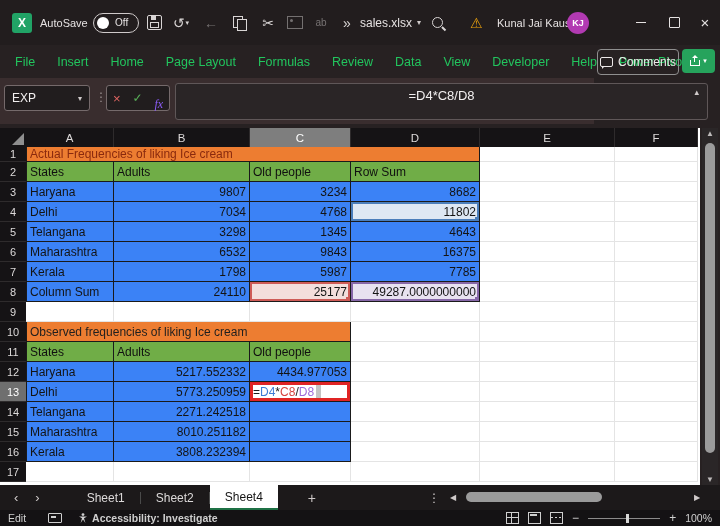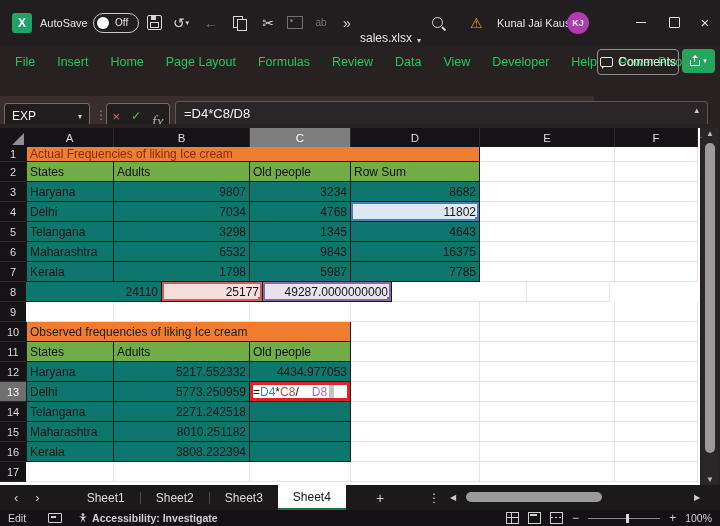--- a/index.html
+++ b/index.html
@@ -52,30 +52,30 @@
      clip-path:polygon(0 0,100% 0,0 100%);}
   .share-btn{position:absolute;left:682px;top:4px;width:33px;height:24px;background:#26a35c;border-radius:4px;
      display:flex;align-items:center;justify-content:center;gap:3px;}
   .shareicon{width:10px;height:9px;position:relative;}
   .shareicon .box{position:absolute;bottom:0;left:0;width:8px;height:5px;border:1.3px solid #fff;border-top:none;}
   .shareicon .arr{position:absolute;top:-1px;left:3.5px;width:1.5px;height:6px;background:#fff;}
   .shareicon .arrh{position:absolute;top:-2px;left:1.5px;width:0;height:0;
      border-left:3px solid transparent;border-right:3px solid transparent;border-bottom:3px solid #fff;}
   .share-chev{color:#fff;font-size:7px;}
   
-  .fstrip{position:absolute;top:96px;left:0;width:594px;height:46px;background:#392d2e;}
+  .fstrip{position:absolute;top:78px;left:0;width:594px;height:46px;background:#392d2e;text-align:center;}
   .namebox{position:absolute;left:4px;top:7px;width:86px;height:26px;background:#211d1e;border:1px solid #756a6b;
      border-radius:3px;color:#f2efef;font-size:12px;display:flex;align-items:center;padding:0 7px;box-sizing:border-box;}
   .namebox .chev{margin-left:auto;font-size:8px;color:#cfcaca;}
   .vdots{position:absolute;left:95px;top:12px;color:#9b9393;font-size:12px;}
   .fbtns{position:absolute;left:106px;top:7px;width:64px;height:26px;background:#211d1e;border:1px solid #756a6b;
      border-radius:3px;display:flex;align-items:center;justify-content:space-around;box-sizing:border-box;}
   .fx-cancel{color:#e06562;font-size:13px;}
   .fx-enter{color:#58b058;font-size:12px;}
-  .fx-fn{color:#a3a3a3;font-size:16px;font-style:italic;font-family:"Liberation Serif",serif;margin-top:12px;}
+  .fx-fn{color:#8b5cf6;font-size:12px;font-style:italic;font-family:"Liberation Serif",serif;margin-top:12px;}
   .fbox{position:absolute;left:175px;top:5px;width:533px;height:37px;background:#2a2526;border:1px solid #5f5758;
      border-radius:3px;box-sizing:border-box;color:#f2efef;font-size:13px;padding:4px 8px;}
   .fbox .collapse{position:absolute;right:8px;top:3px;color:#cfcaca;font-size:9px;}
   .gapstrip{position:absolute;top:124px;left:0;width:720px;height:4px;background:#272122;}
   
   .grid{position:absolute;top:128px;left:0;width:700px;height:357px;background:#fff;overflow:hidden;}
   .ghead{display:flex;height:19px;}
   .corner{width:26px;height:19px;background:#151315;position:relative;flex:0 0 auto;}
   .corner:after{content:"";position:absolute;right:2px;bottom:2px;width:0;height:0;
      border-left:12px solid transparent;border-bottom:12px solid #8f8f8f;}
@@ -88,21 +88,21 @@
   .rownum.active{background:#6f6f6f;color:#fff;}
   .cell{box-sizing:border-box;font-size:12px;color:#141414;display:flex;align-items:center;
      padding:0 3px;overflow:hidden;white-space:nowrap;flex:0 0 auto;position:relative;}
   .num{justify-content:flex-end;}
   .plain{background:#fff;border-right:1px solid #e4e4e4;border-bottom:1px solid #e4e4e4;}
   .tb{border-right:1px solid #1a1a1a;border-bottom:1px solid #1a1a1a;}
   .bl{border-left:1px solid #1a1a1a;}
   .banner1{background:#ed7d31;color:#8a2a0e;}
   .banner2{background:#ed7d31;color:#1f1f1f;}
   .ghdr{background:#70ad47;color:#101010;}
-  .tg{background:#0f766e;}
+  .tg{background:#3b82f6;}
   .hlblue{background:#dee8f3;box-shadow:inset 0 0 0 2px #4a7ebb;}
   .hlred{background:#f3dedc;box-shadow:inset 0 0 0 2px #ce5b57;}
   .hlpurple{background:#e8e2f0;box-shadow:inset 0 0 0 2px #8667a8;}
   .hlblue:after,.hlred:after,.hlpurple:after{content:"";position:absolute;right:0;bottom:0;width:4px;height:4px;}
   .hlblue:after{background:#4a7ebb;}
   .hlred:after{background:#ce5b57;}
   .hlpurple:after{background:#8667a8;}
   .editcell{background:#fff;box-shadow:inset 0 0 0 3px #e02424;}
   .caret{width:5px;height:13px;background:#c4c4c4;margin-left:2px;}
   
@@ -175,21 +175,21 @@
     </div>
   <div class="tb-item qbtn dim" style="left:282px;">
       <span class="picicon"></span>
     </div>
   <div class="tb-item qbtn dim abicon" style="left:308px;">
       <span>ab</span>
     </div>
   <div class="tb-item qbtn" style="left:333px;left:334px;">
       <span>»</span>
     </div>
-  <div class="tb-item fname" style="left:360px;align-items:flex-end;">
+  <div class="tb-item fname" style="left:360px;">
     <span>sales.xlsx</span>
     <span class="chev">▾</span>
   </div>
   <div class="tb-item" style="left:432px;">
       <span class="searchicon"></span>
     </div>
   <div class="tb-item warn">⚠</div>
   <div class="tb-item uname">Kunal Jai Kaushik</div>
   <div class="tb-item avatar">
     <div class="circ">KJ</div>
@@ -317,20 +317,21 @@
         <div class="rownum">7</div>
         <div class="cell tb bl tg" style="width: 88px;">Kerala</div>
         <div class="cell tb tg num" style="width: 136px;">1798</div>
         <div class="cell tb tg num" style="width: 101px;">5987</div>
         <div class="cell tb tg num" style="width: 129px;">7785</div>
         <div class="cell plain" style="width: 135px;"></div>
         <div class="cell plain" style="width: 83px;"></div>
       </div>
       <div class="grow" style="height: 20px;">
         <div class="rownum">8</div>
+        <div class="cell tb bl tg" style="width: 88px;">Column Sum</div>
         <div class="cell tb tg num" style="width: 136px;">24110</div>
         <div class="cell tb num hlred" style="width: 101px;">25177</div>
         <div class="cell tb num hlpurple" style="width: 129px;">49287.0000000000</div>
         <div class="cell plain" style="width: 135px;"></div>
         <div class="cell plain" style="width: 83px;"></div>
       </div>
       <div class="grow" style="height: 20px;">
         <div class="rownum">9</div>
         <div class="cell plain" style="width: 88px;"></div>
         <div class="cell plain" style="width: 136px;"></div>
@@ -367,21 +368,21 @@
       <div class="grow" style="height: 20px;">
         <div class="rownum active">13</div>
         <div class="cell tb bl tg" style="width: 88px;">Delhi</div>
         <div class="cell tb tg num" style="width: 136px;">5773.250959</div>
         <div class="cell tb editcell" style="width: 101px;">
           <span style="color: rgb(26, 26, 26);">=</span>
           <span style="color: rgb(62, 124, 214);">D4</span>
           <span style="color: rgb(26, 26, 26);">*</span>
           <span style="color: rgb(214, 69, 65);">C8</span>
           <span style="color: rgb(26, 26, 26);">/</span>
-          <span style="color: rgb(158, 107, 217); padding-left: 13px;">D8</span>
+          <span style="color: rgb(158, 107, 217);">D8</span>
           <div class="caret"></div>
         </div>
         <div class="cell plain" style="width: 129px;"></div>
         <div class="cell plain" style="width: 135px;"></div>
         <div class="cell plain" style="width: 83px;"></div>
       </div>
       <div class="grow" style="height: 20px;">
         <div class="rownum">14</div>
         <div class="cell tb bl tg" style="width: 88px;">Telangana</div>
         <div class="cell tb tg num" style="width: 136px;">2271.242518</div>
@@ -430,21 +431,20 @@
 <div class="sheetbar">
   <div class="snav">
     <span>‹</span>
     <span>›</span>
   </div>
   <div class="stabs">
       <div class="stab">Sheet1</div>
       <div class="stdiv"></div>
       <div class="stab">Sheet2</div>
       <div class="stdiv"></div>
-      <div class="stab">Sheet3</div>
       <div class="stab active">Sheet4</div>
     </div>
   <div class="addsheet">+</div>
   <div class="sdots">⋮</div>
   <div class="hscroll-l">◀</div>
   <div class="hthumb"></div>
   <div class="hscroll-r">▶</div>
 </div>
 
 <div class="statusbar">

